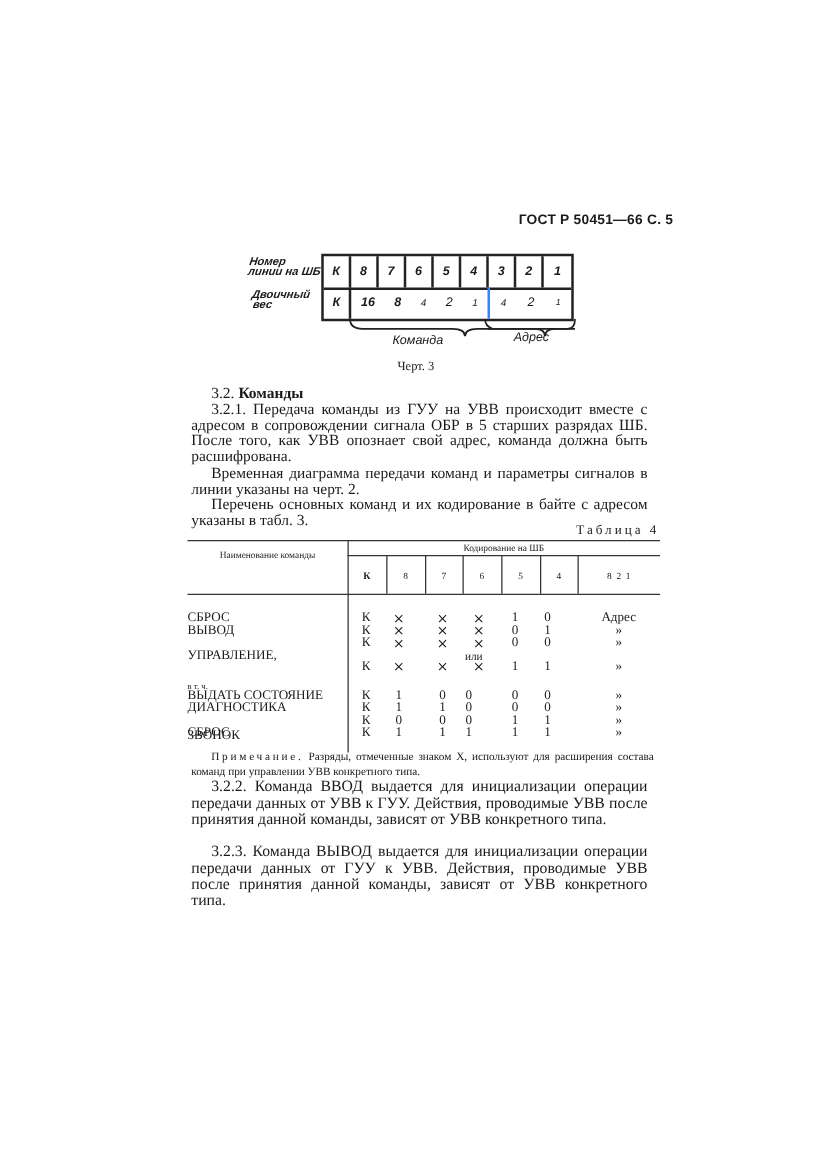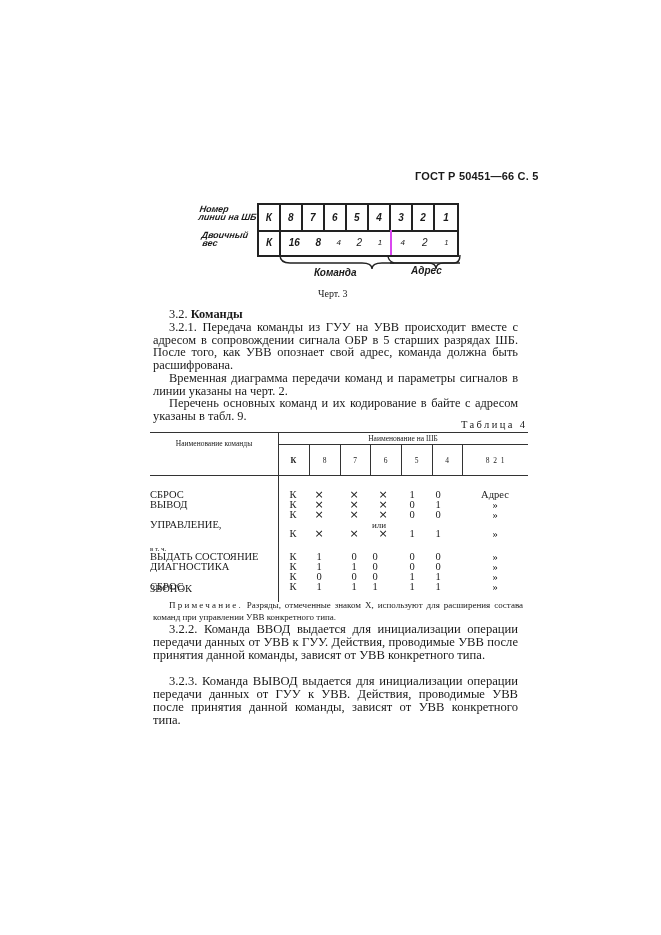--- a/index.html
+++ b/index.html
@@ -10,23 +10,23 @@
   
   .diag-label { font-family: "Liberation Sans", sans-serif; font-style: italic; font-weight: bold; font-size: 9px; line-height: 8px; transform: skewX(-8deg); }
   .diag-box { left: 257px; top: 203px; width: 202px; height: 54px; border: 2px solid #222; box-sizing: border-box; }
   .diag-row { position: absolute; left: 0; right: 0; height: 25px; display: flex; }
   .diag-row.r1 { top: 0; border-bottom: 2px solid #222; }
   .diag-row.r2 { top: 25px; }
   .dcell { border-right: 2px solid #222; box-sizing: border-box; display: flex; align-items: center; justify-content: center; font-family: "Liberation Sans", sans-serif; font-style: italic; font-size: 10px; font-weight: bold; }
   .dcell:last-child { border-right: none; }
   .dcell.k { width: 22px; }
   .dcell.b { width: 22.25px; }
-  .dgroup { display: flex; align-items: center; justify-content: space-around; border-right: 2px solid #d946ef; box-sizing: border-box; font-family: "Liberation Sans", sans-serif; font-style: italic; font-size: 10px; font-weight: bold; }
+  .dgroup { display: flex; align-items: center; justify-content: space-around; border-right: 2px solid #3b82f6; box-sizing: border-box; font-family: "Liberation Sans", sans-serif; font-style: italic; font-size: 10px; font-weight: bold; }
   .dgroup:last-child { border-right: none; }
-  .brace-lbl { font-family: "Liberation Sans", sans-serif; font-style: italic; font-weight: bold; font-size: 10px; }
+  .brace-lbl { font-family: "Liberation Sans", sans-serif; font-style: italic; font-weight: normal; font-size: 10px; }
   .caption { font-size: 10px; }
 
   
   .para { font-size: 12.4px; line-height: 12.6px; text-align: justify; width: 365px; left: 153px; }
   .para .ind { display: inline-block; width: 16px; }
   .bold { font-weight: bold; }
 
   
   .tbl-title { left: 461px; top: 419px; font-size: 10.5px; letter-spacing: 2.4px; }
   .tbl { left: 150px; top: 432px; width: 378px; }
@@ -91,38 +91,38 @@
 </svg>
 <div class="abs brace-lbl" style="left:314px;top:267px;">Команда</div>
 <div class="abs brace-lbl" style="left:411px;top:265px;">Адрес</div>
 <div class="abs caption" style="left:318px;top:288px;">Черт. 3</div>
 
 <div class="abs para" style="top:308px;">
   <span class="ind"></span><span>3.2.</span> <span class="bold">Команды</span>
 </div>
 <div class="abs para" style="top:321px;text-indent:16px;">3.2.1. Передача команды из ГУУ на УВВ происходит вместе с адресом в сопровождении   сигнала ОБР в 5 старших разрядах ШБ. После того, как УВВ опознает свой адрес, команда должна быть расшифрована.</div>
 <div class="abs para" style="top:372px;text-indent:16px;">Временная диаграмма передачи команд и параметры сигналов в линии указаны на черт. 2.</div>
-<div class="abs para" style="top:397px;text-indent:16px;">Перечень основных команд и их кодирование в байте с адресом указаны в табл. 9.</div>
+<div class="abs para" style="top:397px;text-indent:16px;">Перечень основных команд и их кодирование в байте с адресом указаны в табл. 3.</div>
 
 <div class="abs tbl-title">Таблица 4</div>
 <div class="abs tbl" style="height:170px;">
 
   <div class="hline" style="left:0;top:0;width:378px;border-top-width:1.5px;"></div>
   <div class="hline" style="left:128px;top:12px;width:250px;"></div>
   <div class="hline" style="left:0;top:43px;width:378px;border-top-width:1.5px;"></div>
   <div class="vline" style="left:128px;top:0;height:170px;"></div>
   <div class="vline" style="left:159px;top:12px;height:31px;"></div>
   <div class="vline" style="left:190px;top:12px;height:31px;"></div>
   <div class="vline" style="left:220px;top:12px;height:31px;"></div>
   <div class="vline" style="left:251px;top:12px;height:31px;"></div>
   <div class="vline" style="left:282px;top:12px;height:31px;"></div>
   <div class="vline" style="left:312px;top:12px;height:31px;"></div>
 
   <div class="th" style="left:0;top:7px;width:128px;">Наименование команды</div>
-  <div class="th" style="left:128px;top:2px;width:250px;">Наименование на ШБ</div>
+  <div class="th" style="left:128px;top:2px;width:250px;">Кодирование на ШБ</div>
   <div class="th" style="left:128px;top:24px;width:31px;font-weight:bold;font-size:8px;">К</div>
   <div class="th" style="left:159px;top:24px;width:31px;">8</div>
   <div class="th" style="left:190px;top:24px;width:30px;">7</div>
   <div class="th" style="left:220px;top:24px;width:31px;">6</div>
   <div class="th" style="left:251px;top:24px;width:31px;">5</div>
   <div class="th" style="left:282px;top:24px;width:30px;">4</div>
   <div class="th" style="left:312px;top:24px;width:66px;white-space:pre;">8  2  1</div>
 
   <div class="name" style="left:0;top:58px;">СБРОС</div>
   <div class="name" style="left:0;top:68px;">ВЫВОД</div>

